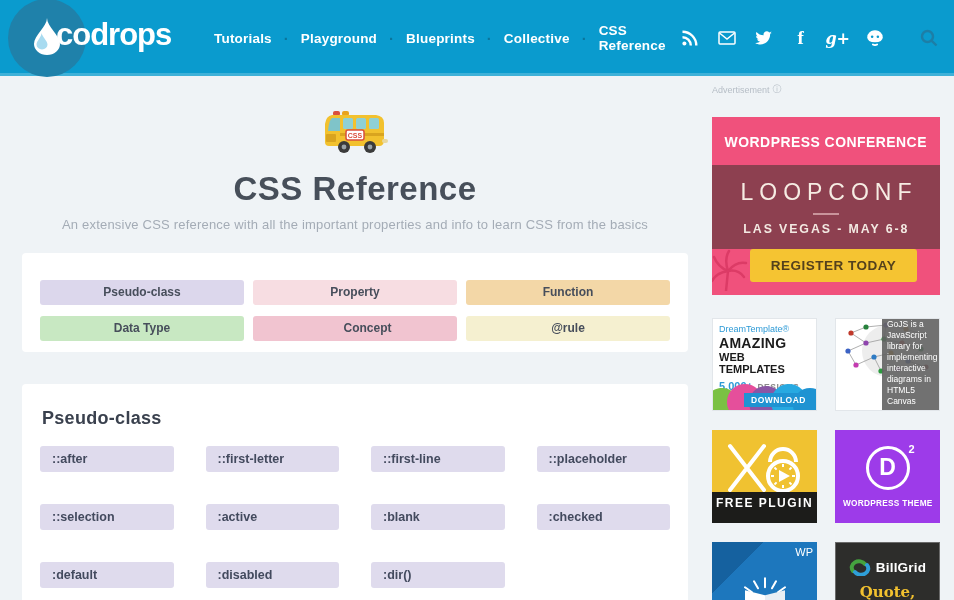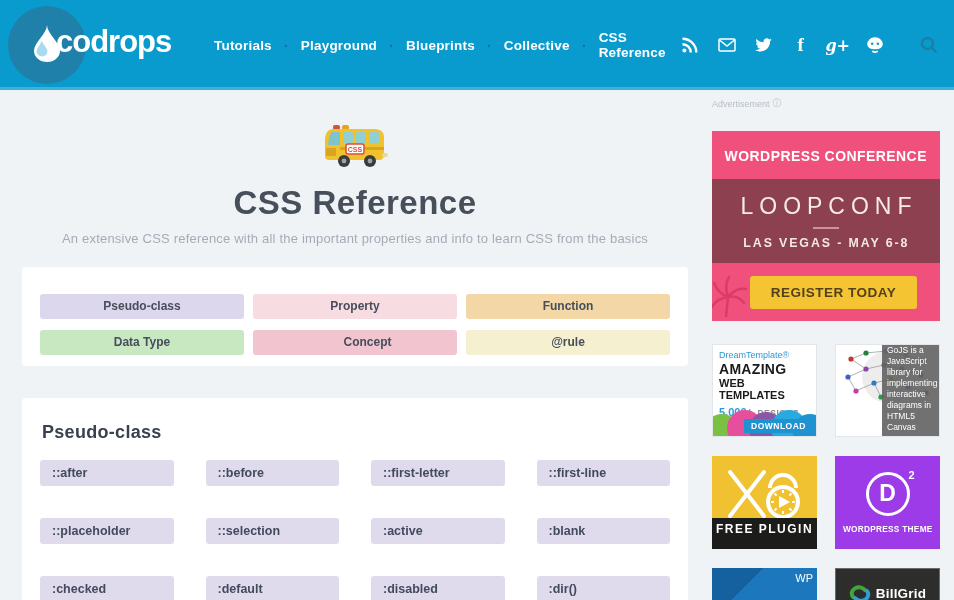--- a/index.html
+++ b/index.html
@@ -1,20 +1,20 @@
 <!DOCTYPE html>
 <html><head>
 <meta charset="utf-8">
 <style>
   * { margin:0; padding:0; box-sizing:border-box; }
   html,body { width:954px; height:600px; overflow:hidden; }
   body { font-family:"Liberation Sans", sans-serif; background:#eff3f6; position:relative; }
 
   
-  .header { height:90px; background:#0a9bce; display:flex; align-items:center; position:relative;
+  .header { height:76px; background:#0a9bce; display:flex; align-items:center; position:relative;
             box-shadow: inset 0 -3px 0 rgba(255,255,255,.22); }
   .logo { position:relative; width:196px; height:90px; flex:none; cursor:pointer; }
   .logo-circle { position:absolute; left:8px; top:6px; width:78px; height:78px; border-radius:50%;
                  background:#1f81aa; display:flex; align-items:center; justify-content:center; }
   .logo-text { position:absolute; left:56px; top:24px; color:#fff; font-size:31px; font-weight:bold;
                letter-spacing:-1px; }
   .nav { display:flex; align-items:center; margin-left:6px; }
   .nav-item { color:#fff; font-size:13.5px; font-weight:bold; padding:6px 12px; cursor:pointer; letter-spacing:.2px; }
   .nav-sep { color:rgba(10,70,95,.45); font-size:15px; font-weight:bold; }
   .social { margin-left:auto; display:flex; align-items:center; gap:13px; }
@@ -54,21 +54,21 @@
 
   
   .ad-label { margin-top:7px; font-size:9px; color:#b6bec6; display:flex; align-items:center; gap:3px; }
   .main-ad { margin-top:21px; width:228px; cursor:pointer; }
   .ad-band1 { height:48px; background:#f0517c; display:flex; align-items:center; justify-content:center; }
   .ad-band1 span { color:#fff; font-weight:bold; font-size:15px; letter-spacing:.5px; transform:scaleX(.93); white-space:nowrap; }
   .ad-band2 { height:84px; background:#8d4050; display:flex; flex-direction:column; align-items:center; justify-content:center; }
   .loopconf { color:#f6ece3; font-size:23px; letter-spacing:6px; font-weight:normal; margin-left:6px; }
   .ad-divider { width:26px; height:2px; background:#c9949b; margin:7px 0 6px; }
   .ad-sub { color:#f3e9e2; font-size:13px; letter-spacing:2px; font-weight:bold; transform:scaleX(.95); }
-  .ad-band3 { height:58px; background:#f0517c; position:relative; display:flex; align-items:center; justify-content:center;padding-left:15px; }
+  .ad-band3 { height:46px; background:#f0517c; position:relative; display:flex; align-items:flex-start; justify-content:center;padding-left:15px; }
   .register-btn { background:#f5c432; color:#54411c; font-weight:bold; font-size:13.5px; padding:9px 21px;
                   border-radius:3px; letter-spacing:.5px; cursor:pointer; z-index:2; }
   .palm { position:absolute; left:0; bottom:0; }
 
   .tiles { margin-top:23px; display:grid; grid-template-columns:105px 105px; column-gap:18px; row-gap:19px; }
   .tile { width:105px; height:93px; position:relative; overflow:hidden; cursor:pointer; }
 
   .tile-dream { background:#fff; border:1px solid #e2e6ea; padding:5px 6px; }
   .dt-brand { color:#2d9ad6; font-size:9px; }
   .dt-h1 { color:#1b1b1b; font-size:14px; font-weight:bold; letter-spacing:.3px; margin-top:1px; }
@@ -209,21 +209,20 @@
       <div class="pill lg-2">Function</div>
       <div class="pill lg-3">Data Type</div>
       <div class="pill lg-4">Concept</div>
       <div class="pill lg-5">@rule</div>
     </section>
 
     <section class="card section-card">
       <h2 class="section-title">Pseudo-class</h2>
       <div class="items-grid">
         <div class="item">::after</div>
-        <div class="item">::before</div>
         <div class="item">::first-letter</div>
         <div class="item">::first-line</div>
         <div class="item">::placeholder</div>
         <div class="item">::selection</div>
         <div class="item">:active</div>
         <div class="item">:blank</div>
         <div class="item">:checked</div>
         <div class="item">:default</div>
         <div class="item">:disabled</div>
         <div class="item">:dir()</div>

